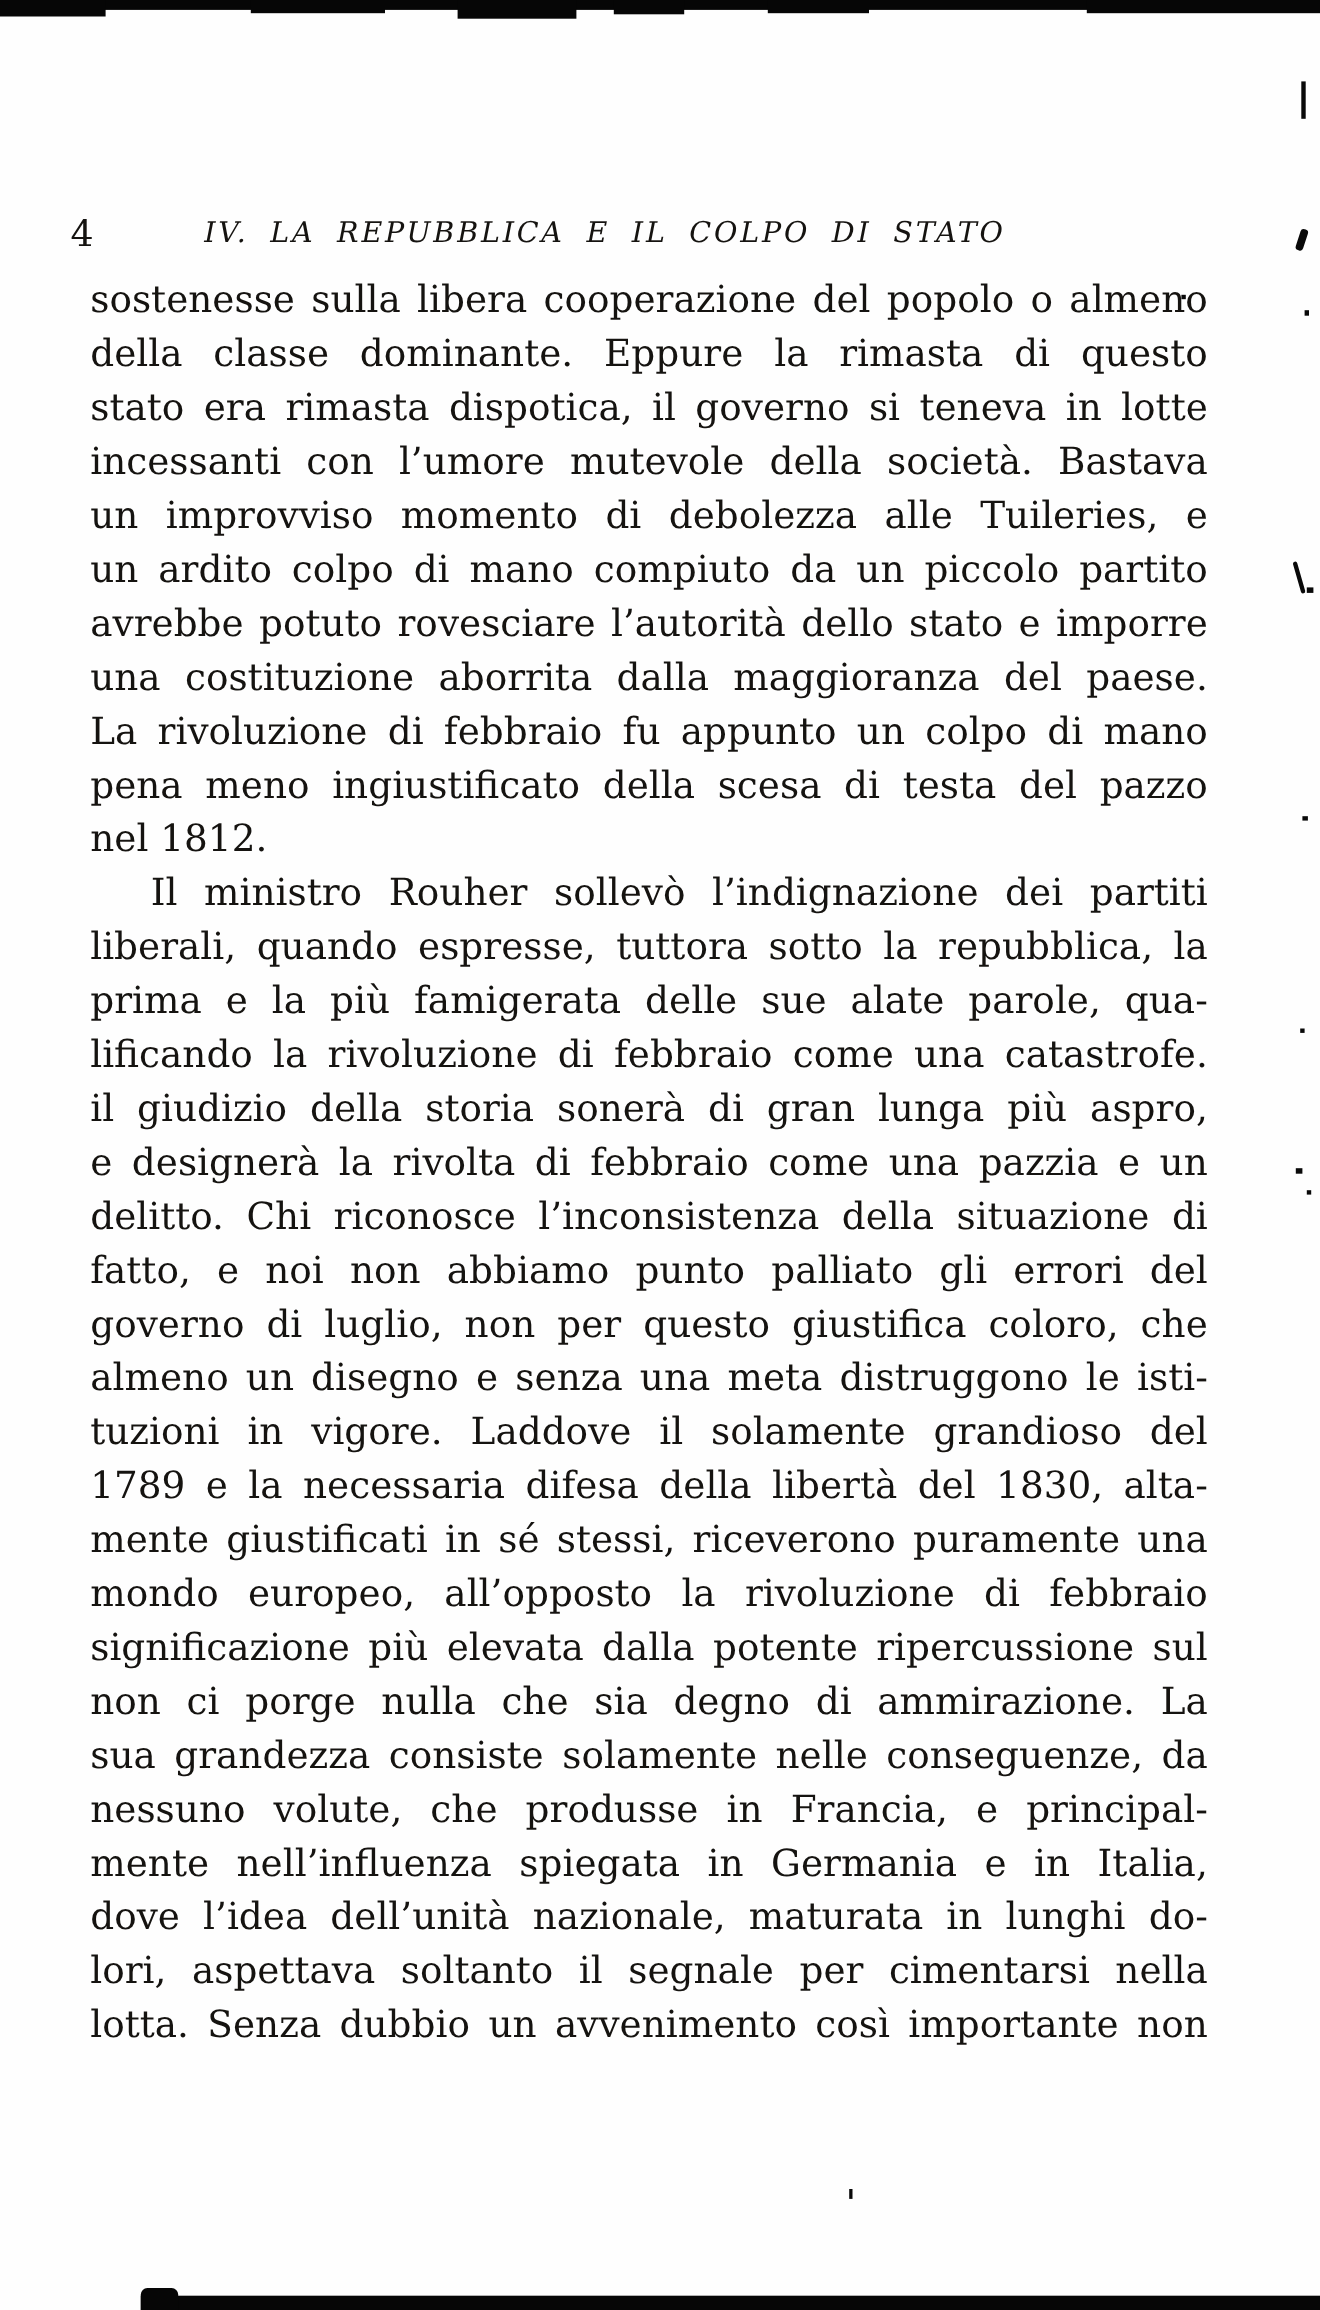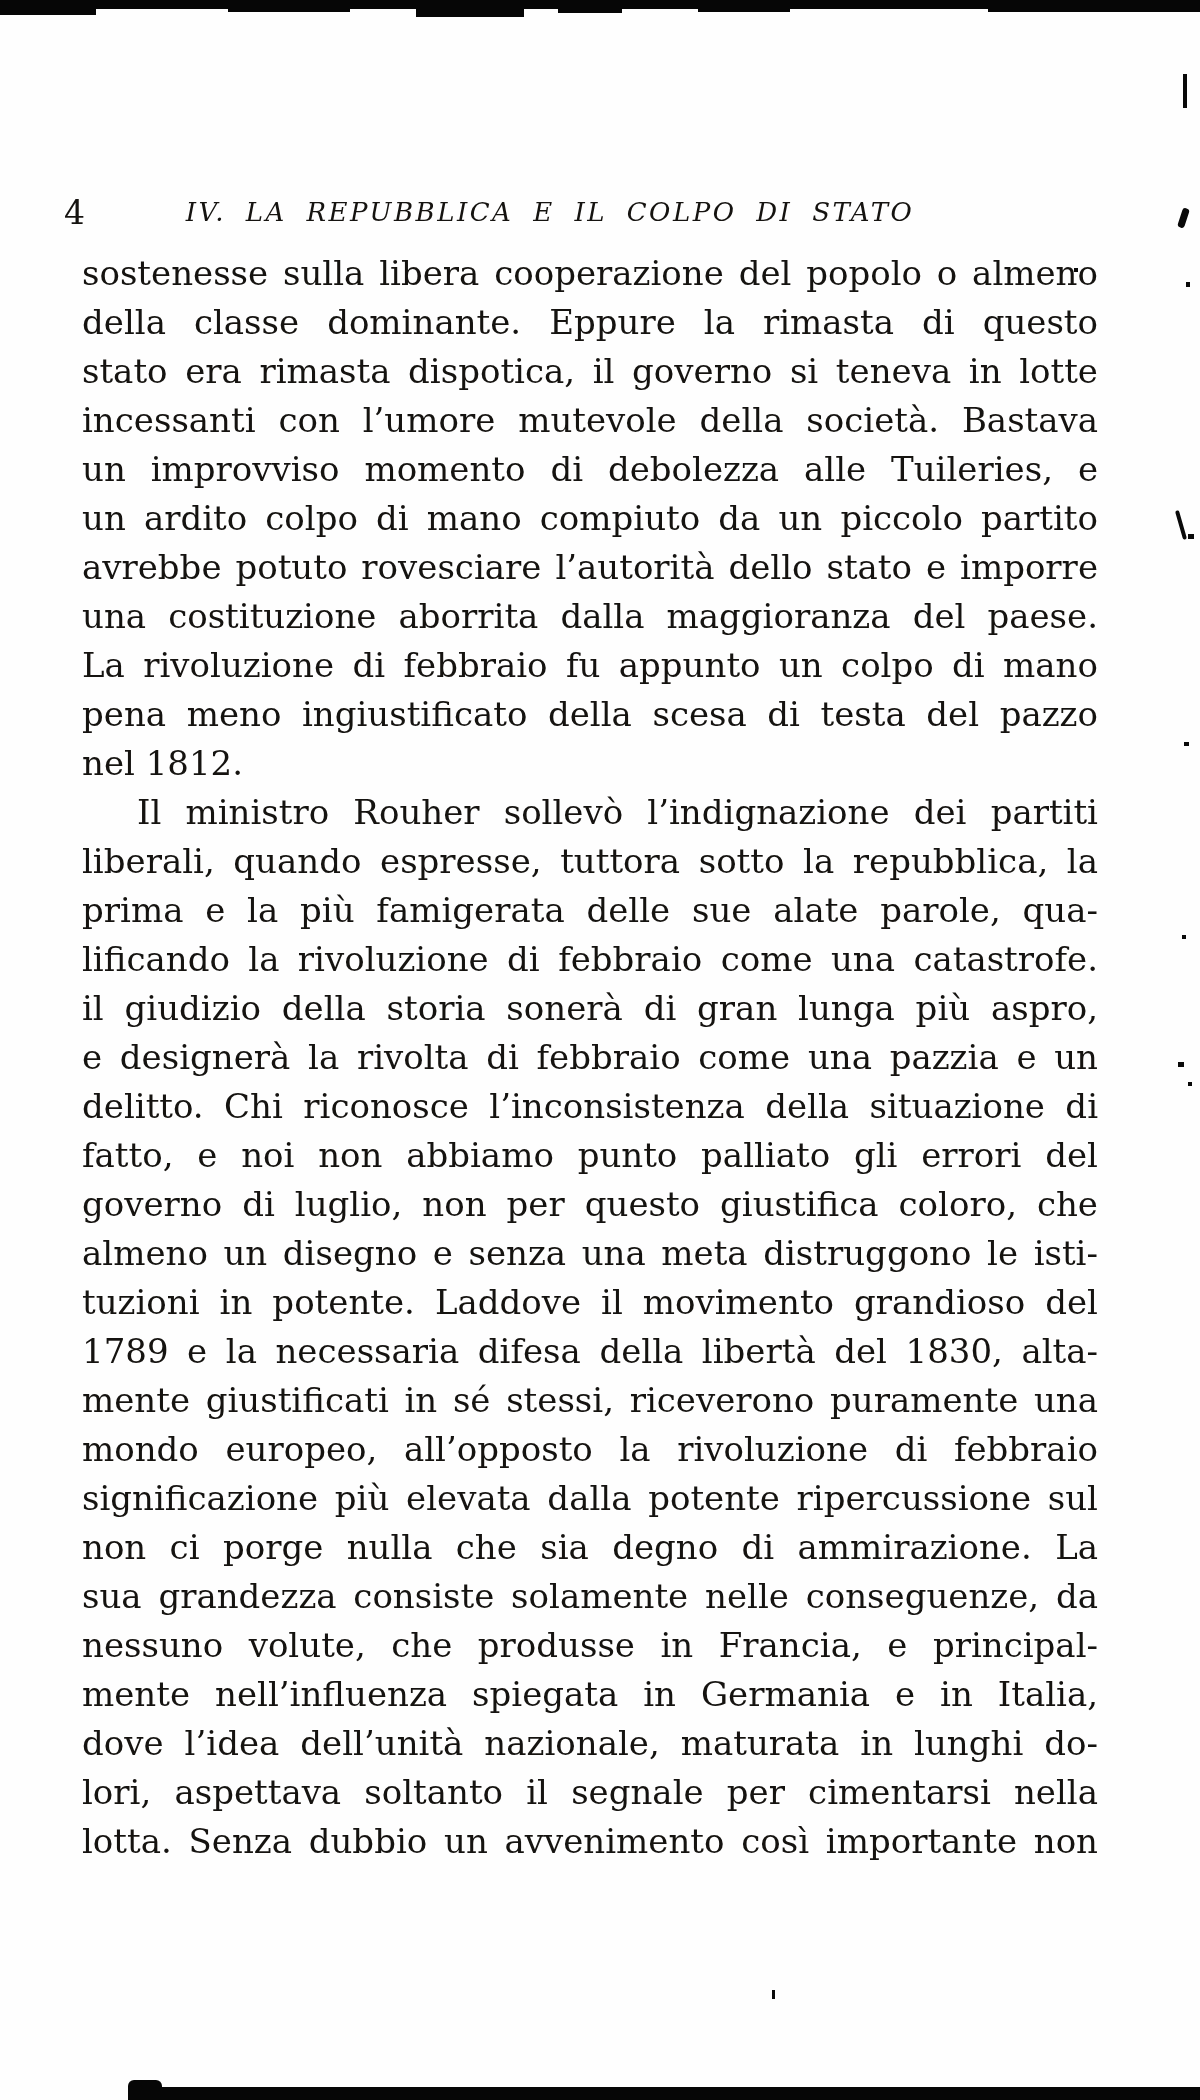--- a/index.html
+++ b/index.html
@@ -135,21 +135,21 @@
       <div class="line indent">Il ministro Rouher sollevò l’indignazione dei partiti</div>
       <div class="line">liberali, quando espresse, tuttora sotto la repubblica, la</div>
       <div class="line">prima e la più famigerata delle sue alate parole, qua-</div>
       <div class="line">lificando la rivoluzione di febbraio come una catastrofe.</div>
       <div class="line">il giudizio della storia sonerà di gran lunga più aspro,</div>
       <div class="line">e designerà la rivolta di febbraio come una pazzia e un</div>
       <div class="line">delitto. Chi riconosce l’inconsistenza della situazione di</div>
       <div class="line">fatto, e noi non abbiamo punto palliato gli errori del</div>
       <div class="line">governo di luglio, non per questo giustifica coloro, che</div>
       <div class="line">almeno un disegno e senza una meta distruggono le isti-</div>
-      <div class="line">tuzioni in potente. Laddove il movimento grandioso del</div>
+      <div class="line">tuzioni in vigore. Laddove il solamente grandioso del</div>
       <div class="line">1789 e la necessaria difesa della libertà del 1830, alta-</div>
       <div class="line">mente giustificati in sé stessi, riceverono puramente una</div>
       <div class="line">mondo europeo, all’opposto la rivoluzione di febbraio</div>
       <div class="line">significazione più elevata dalla potente ripercussione sul</div>
       <div class="line">non ci porge nulla che sia degno di ammirazione. La</div>
       <div class="line">sua grandezza consiste solamente nelle conseguenze, da</div>
       <div class="line">nessuno volute, che produsse in Francia, e principal-</div>
       <div class="line">mente nell’influenza spiegata in Germania e in Italia,</div>
       <div class="line">dove l’idea dell’unità nazionale, maturata in lunghi do-</div>
       <div class="line">lori, aspettava soltanto il segnale per cimentarsi nella</div>

